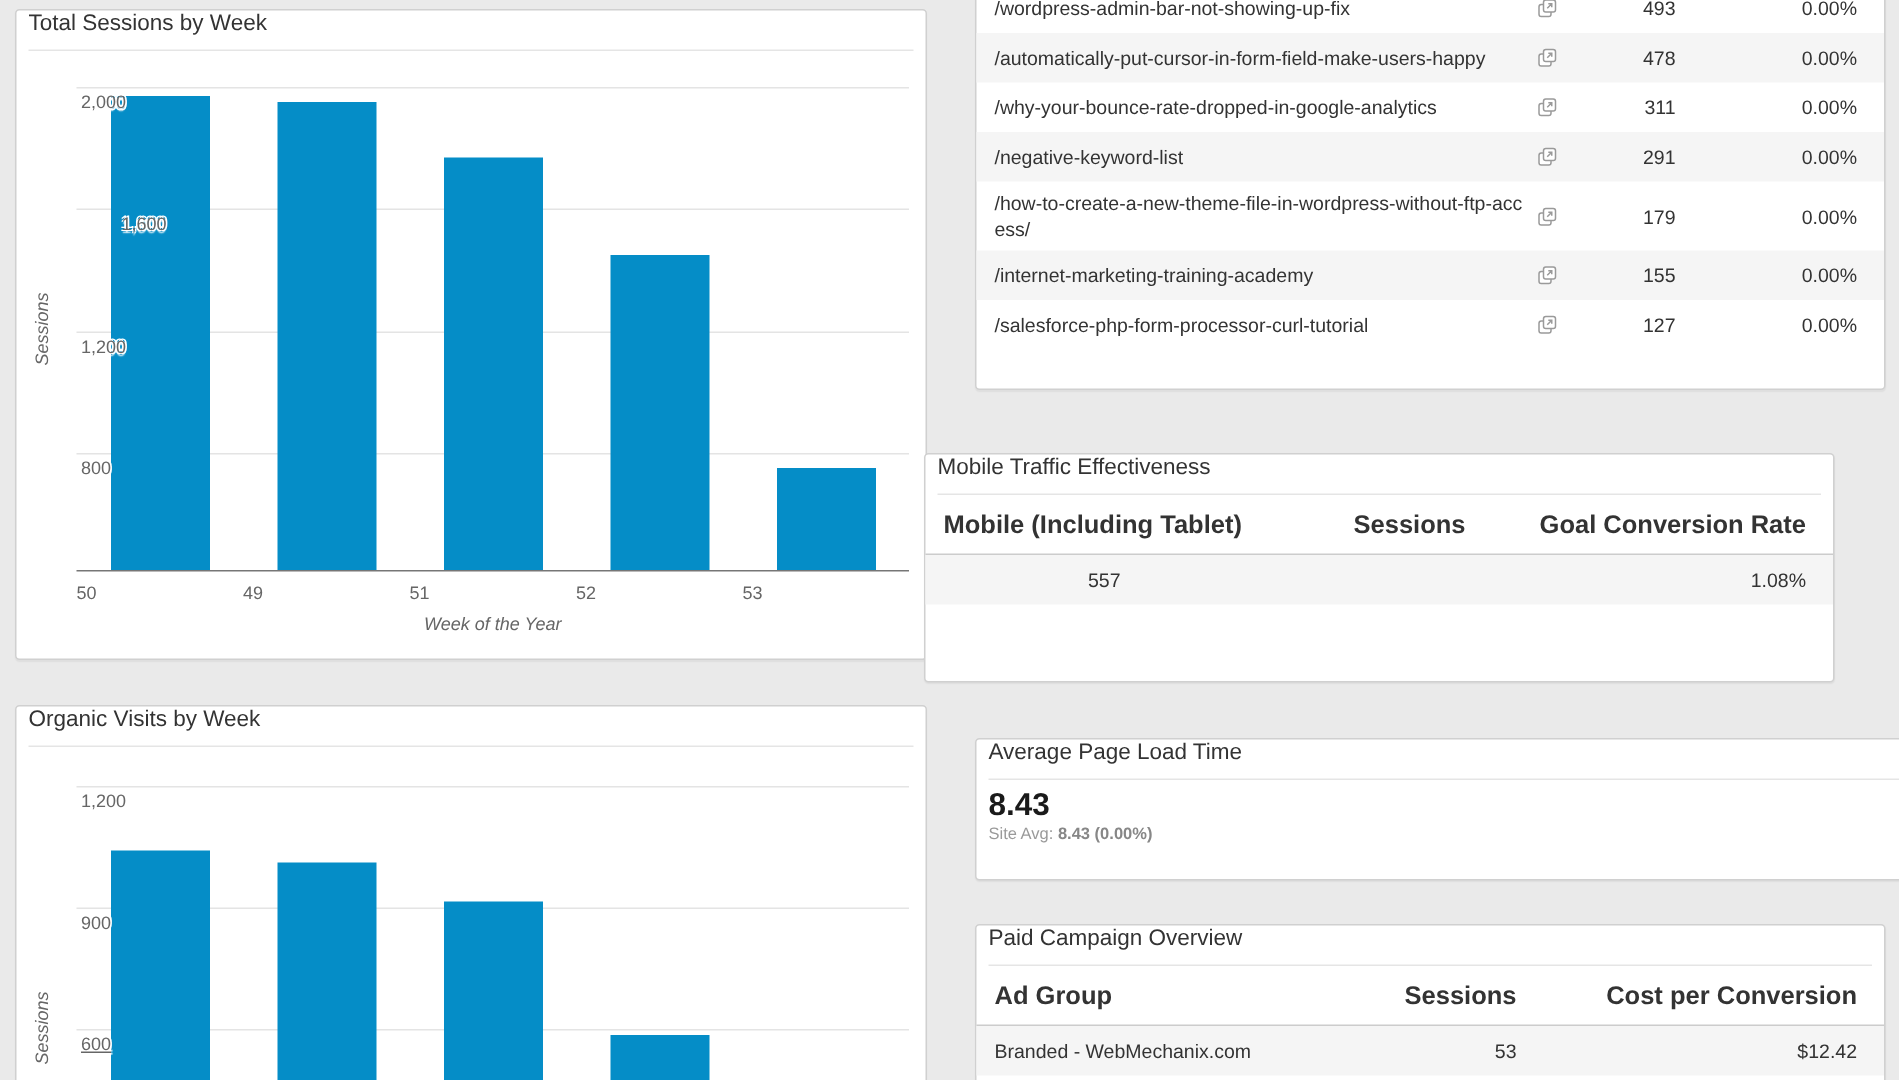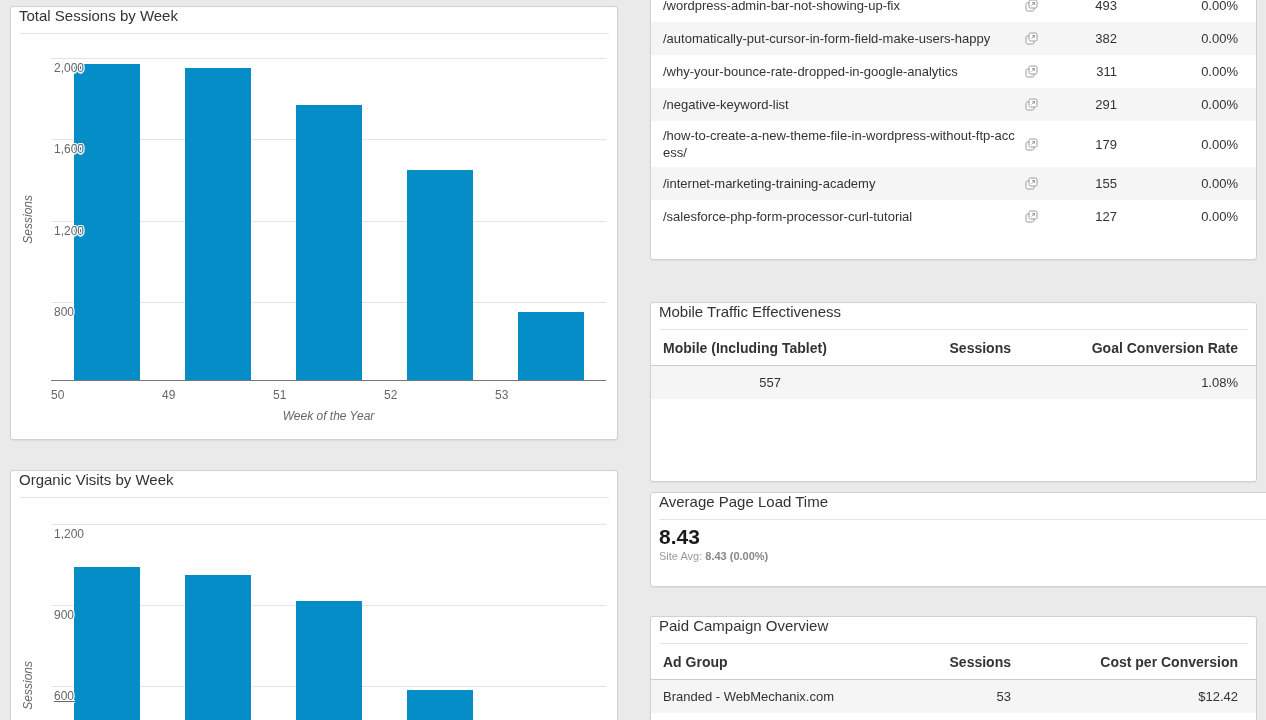--- a/index.html
+++ b/index.html
@@ -54,38 +54,38 @@
   .t-row{
     display:flex;align-items:center;
     padding:0 18px 0 12px;min-height:33px;box-sizing:border-box;
     font-size:13px;color:#333;line-height:17px;
   }
   .stripe-even .t-row:nth-of-type(even){background:#f5f5f5;}
   .stripe-odd  .t-row:nth-of-type(odd){background:#f5f5f5;}
   .t-head{
     display:flex;align-items:flex-start;
     padding:10px 18px 9px 12px;
-    font-size:14px;font-weight:bold;color:#333;
+    font-size:17px;font-weight:bold;color:#333;
     border-bottom:1px solid #ccc;
   }
   .cell-path{width:352px;word-break:break-all;padding:6px 0;}
   .cell-icon{width:32px;text-align:center;line-height:0;}
   .cell-icon svg{display:inline-block;vertical-align:middle;}
   .cell-sessions{width:70px;text-align:right;}
   .cell-rate{flex:1;text-align:right;}
   .col-label{width:230px;}
   .col-sessions{width:118px;text-align:right;}
   .col-rate{flex:1;text-align:right;}
 
   
   .panel-total-sessions{left:10px;top:6px;width:608px;height:434px;}
   .panel-organic{left:10px;top:470px;width:608px;height:400px;}
   .panel-top-pages{left:650px;top:-12px;width:607px;height:272px;padding-top:0;}
   .panel-top-pages .rows{padding-top:0;}
-  .panel-mobile{left:650px;top:302px;width:607px;height:180px;}
+  .panel-mobile{left:616px;top:302px;width:607px;height:153px;}
   .panel-loadtime{left:650px;top:492px;width:722px;height:95px;}
   .panel-paid{left:650px;top:616px;width:607px;height:160px;}
 
   
   .metric-value{padding:5px 0 0 8px;font-size:21px;line-height:23px;font-weight:bold;color:#1a1a1a;}
   .site-avg{padding:2px 0 0 8px;font-size:11px;color:#9a9a9a;}
   .site-avg b{color:#878787;}
   .sparkline{position:absolute;right:12px;bottom:8px;width:84px;height:28px;}
 </style>
 </head>
@@ -95,21 +95,21 @@
   <h2 class="panel-title">Total Sessions by Week</h2>
   <div class="title-divider"></div>
   <div class="chart chart-a">
     <div class="yaxis-title">
       <span>Sessions</span>
     </div>
     <div class="plot">
         <div class="gridline" style="top: 0px;"></div>
         <div class="ytick" style="top: 4px;">2,000</div>
         <div class="gridline" style="top: 81.3px;"></div>
-        <div class="ytick" style="top: 85.3px;">1,600</div>
+        <div class="ytick" style="top: 85.3px; margin-left: 27px;">1,600</div>
         <div class="gridline" style="top: 162.5px;"></div>
         <div class="ytick" style="top: 166.5px;">1,200</div>
         <div class="gridline" style="top: 243.8px;"></div>
         <div class="ytick" style="top: 247.8px;">800</div>
         <div class="bar" style="left: 22.5px; width: 66px; height: 316px; background: rgb(5, 141, 199);"></div>
         <div class="bar" style="left: 133.5px; width: 66px; height: 312px; background: rgb(5, 141, 199);"></div>
         <div class="bar" style="left: 244.5px; width: 66px; height: 275px; background: rgb(5, 141, 199);"></div>
         <div class="bar" style="left: 355.5px; width: 66px; height: 210px; background: rgb(5, 141, 199);"></div>
         <div class="bar" style="left: 466.5px; width: 66px; height: 68px; background: rgb(5, 141, 199);"></div>
         <div class="axisline"></div>
@@ -167,21 +167,21 @@
 
       <div class="t-row">
         <span class="cell-path">/automatically-put-cursor-in-form-field-make-users-happy</span>
         <span class="cell-icon">
           <svg width="13" height="13" viewBox="0 0 13 13">
             <rect x="1" y="4" width="8" height="8" rx="1.5" fill="#fff" stroke="#9a9a9a"></rect>
             <rect x="4" y="1" width="8" height="8" rx="1.5" fill="#fff" stroke="#9a9a9a"></rect>
             <path d="M6.5 6.5 L9.5 3.5 M7.2 3.5 H9.5 V5.8" fill="none" stroke="#9a9a9a"></path>
           </svg>
         </span>
-        <span class="cell-sessions">382</span>
+        <span class="cell-sessions">478</span>
         <span class="cell-rate">0.00%</span>
       </div>
 
       <div class="t-row">
         <span class="cell-path">/why-your-bounce-rate-dropped-in-google-analytics</span>
         <span class="cell-icon">
           <svg width="13" height="13" viewBox="0 0 13 13">
             <rect x="1" y="4" width="8" height="8" rx="1.5" fill="#fff" stroke="#9a9a9a"></rect>
             <rect x="4" y="1" width="8" height="8" rx="1.5" fill="#fff" stroke="#9a9a9a"></rect>
             <path d="M6.5 6.5 L9.5 3.5 M7.2 3.5 H9.5 V5.8" fill="none" stroke="#9a9a9a"></path>

